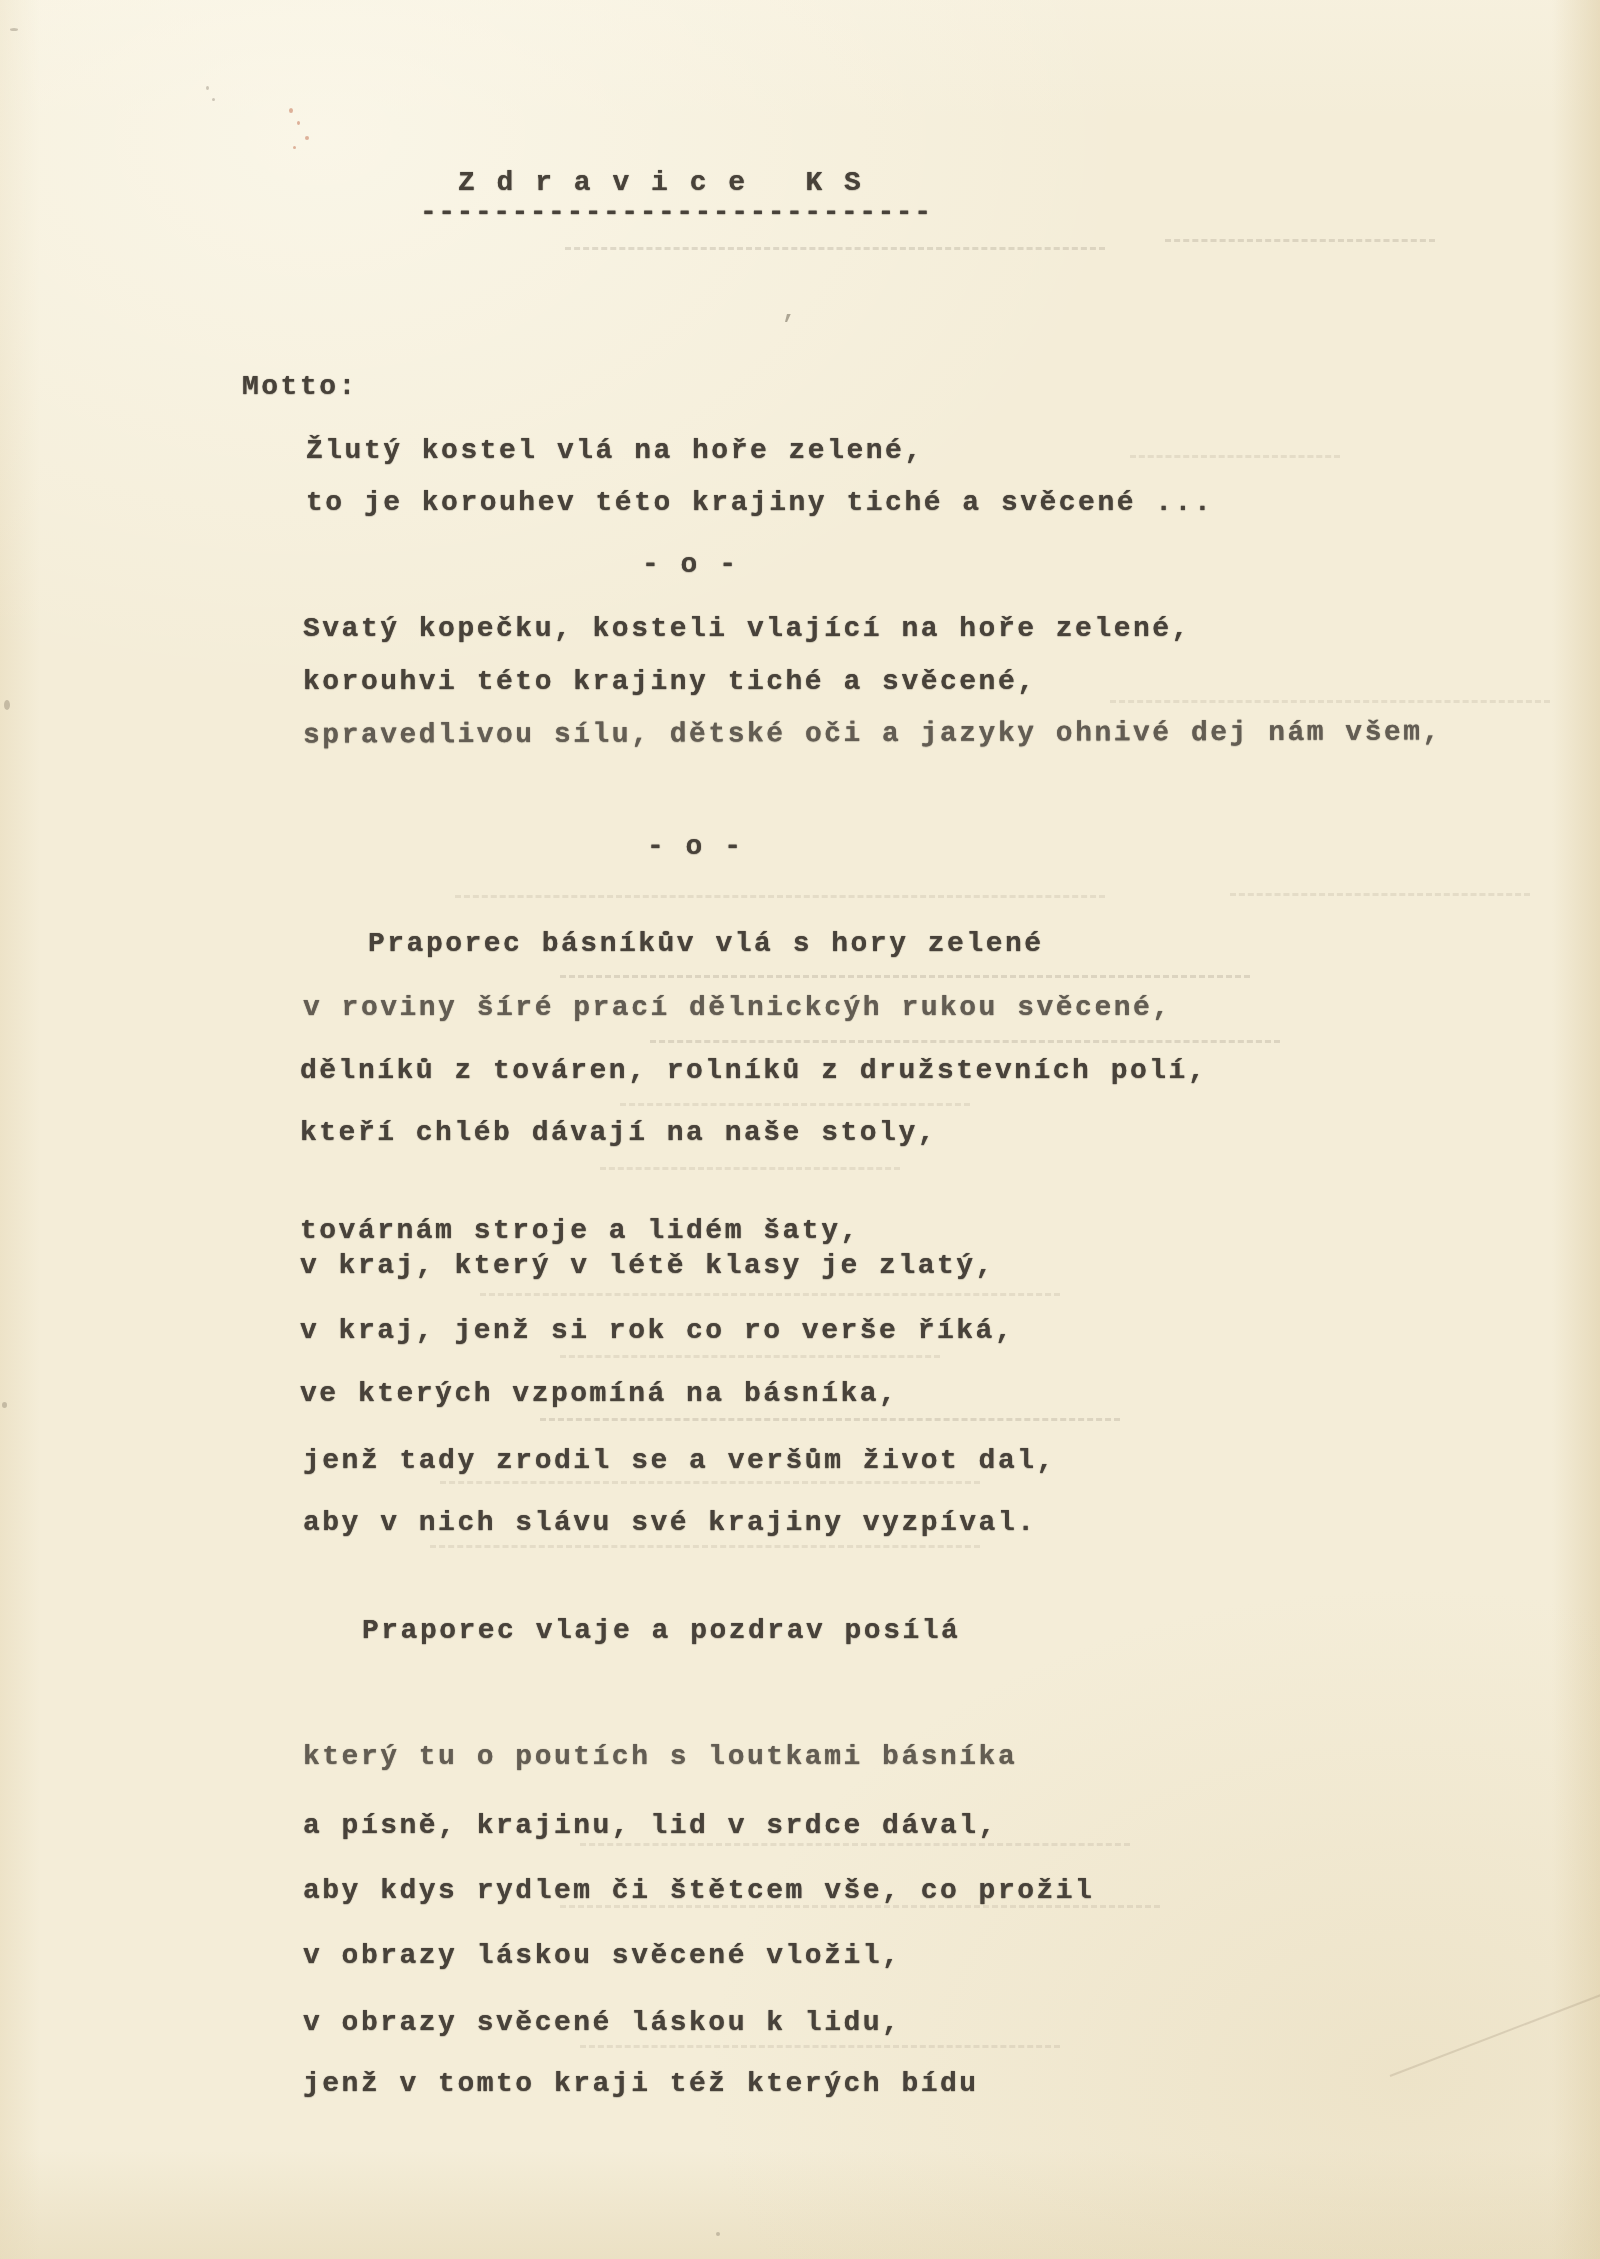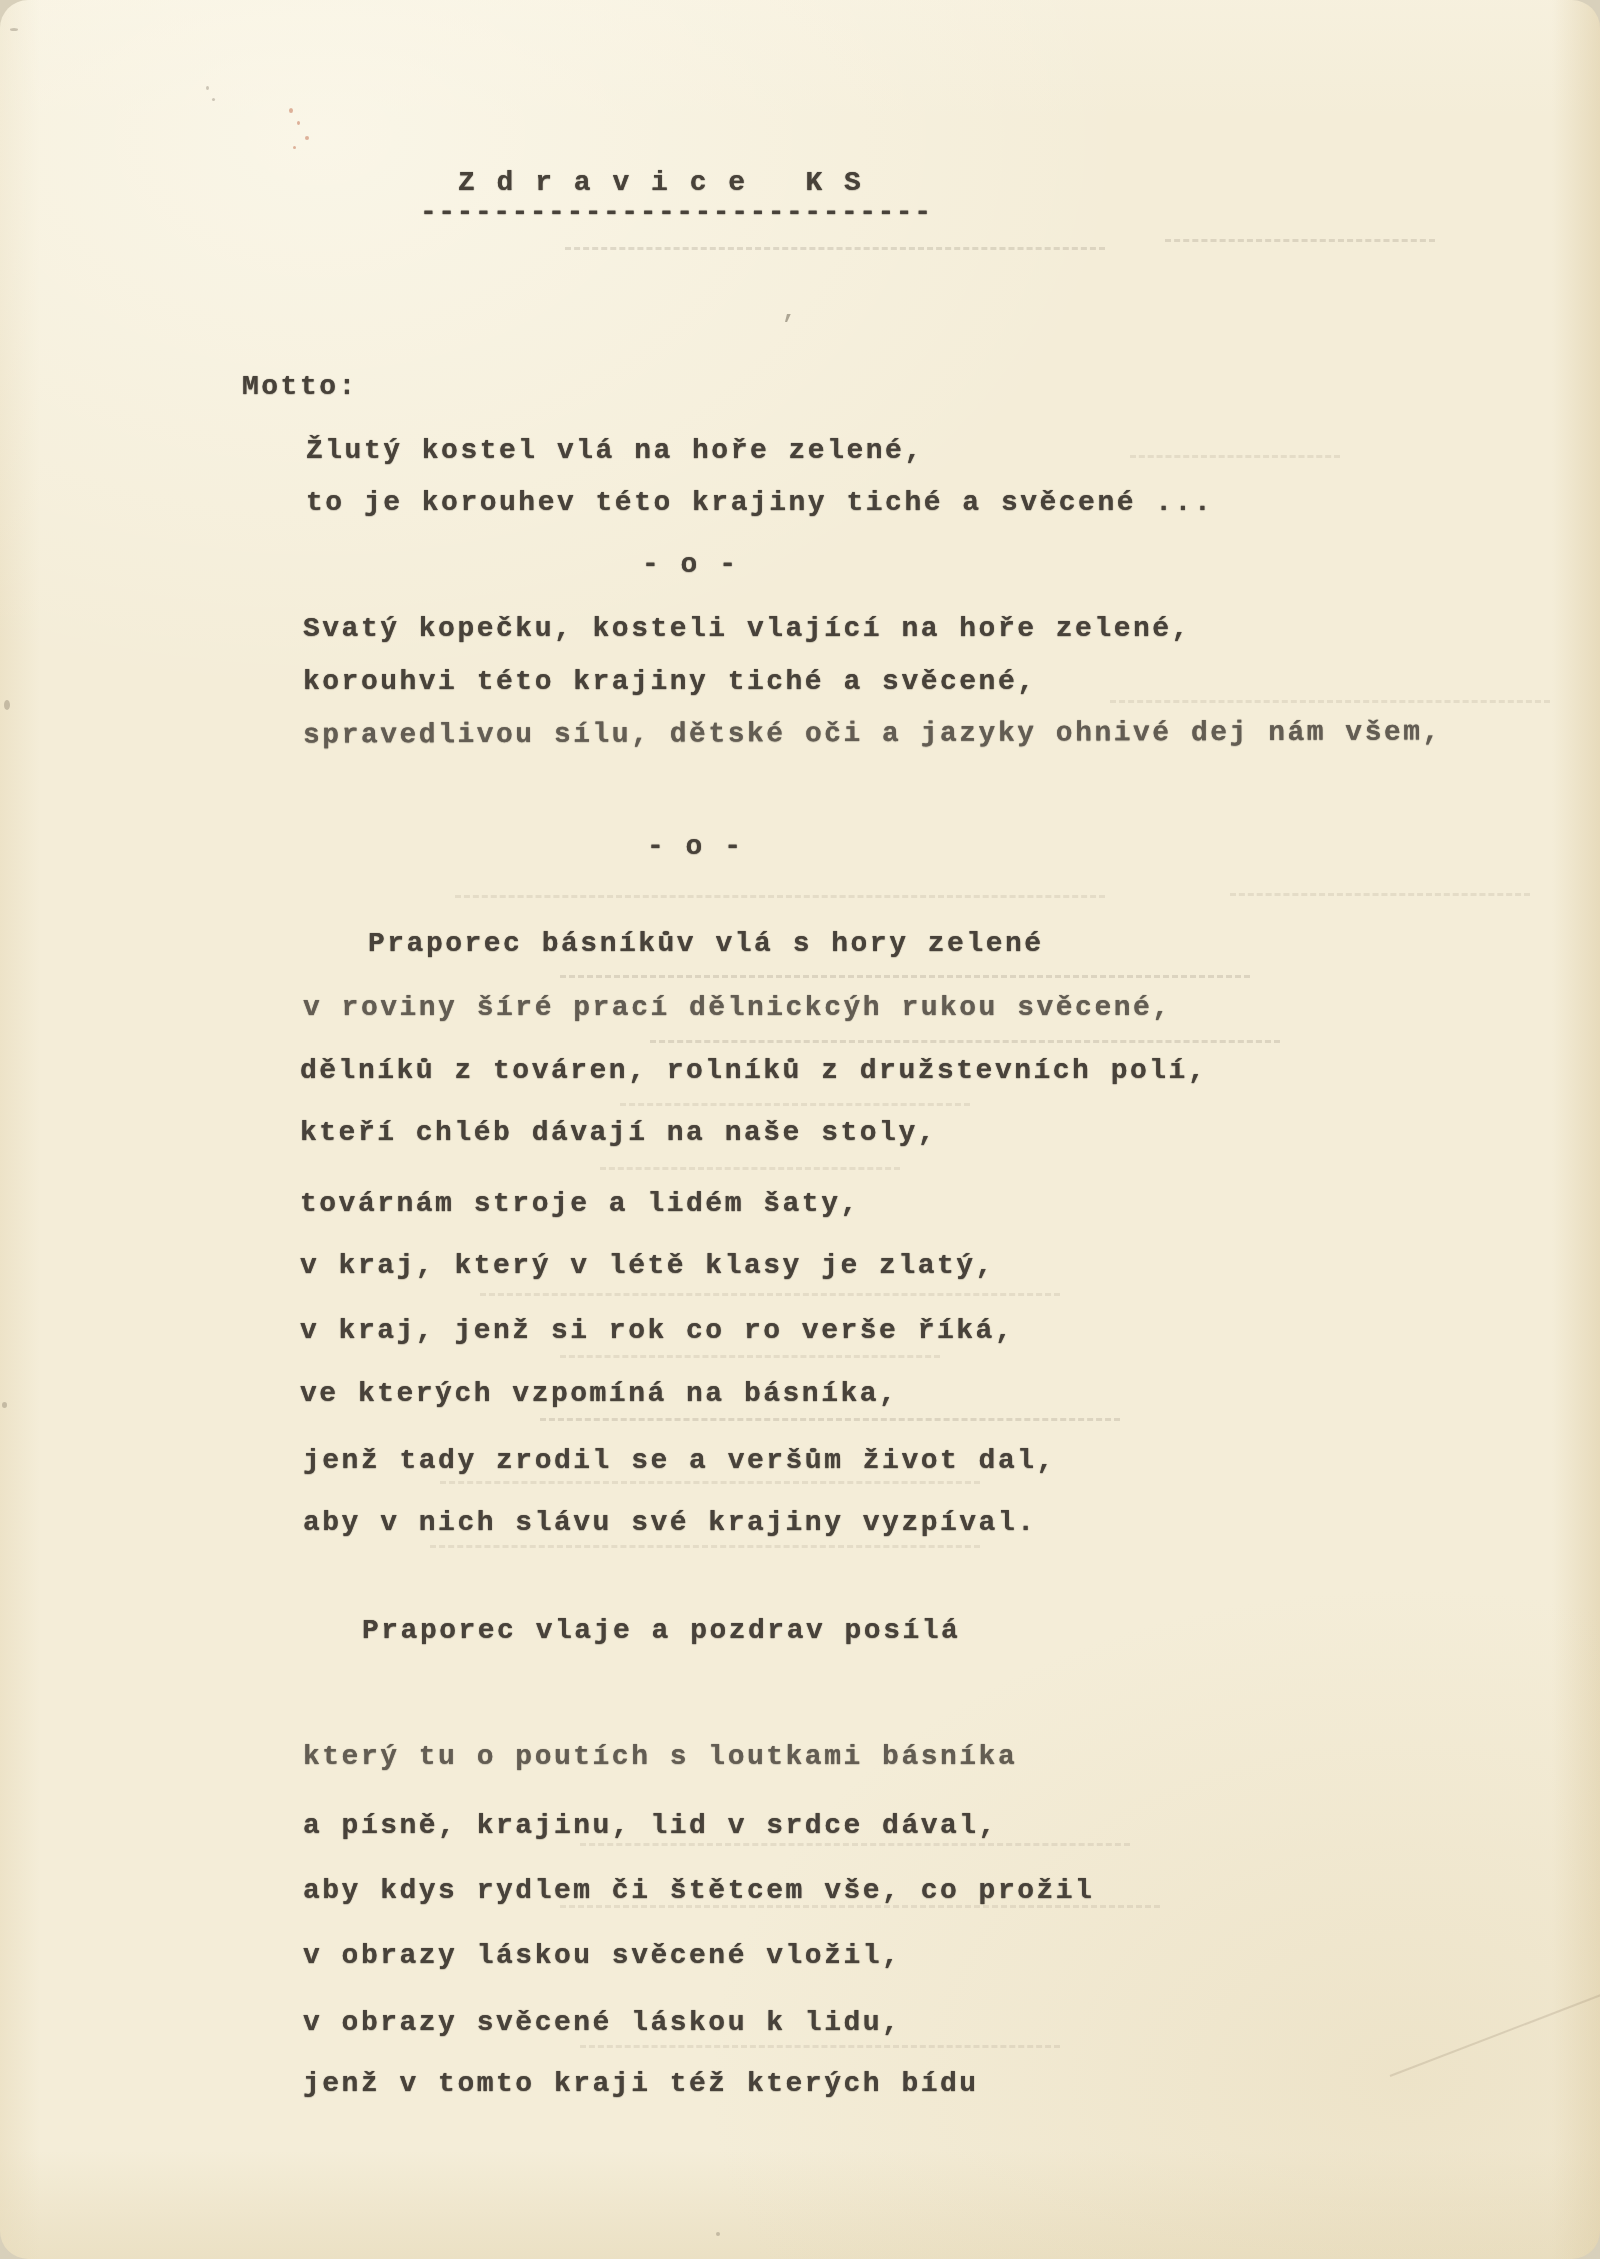--- a/index.html
+++ b/index.html
@@ -9,21 +9,20 @@
     margin:0 auto;
     overflow:hidden;
     background-color:#f4edd8;
     background-image:
       radial-gradient(ellipse 1300px 900px at 20% 6%, rgba(255,253,244,.55), rgba(255,253,244,0) 62%),
       radial-gradient(ellipse 1000px 700px at 88% 92%, rgba(226,211,175,.38), rgba(226,211,175,0) 70%),
       linear-gradient(90deg, rgba(231,218,186,.55) 0px, rgba(231,218,186,0) 40px, rgba(231,218,186,0) 1552px, rgba(222,206,168,.6) 1600px),
       linear-gradient(180deg, rgba(250,245,230,.4) 0px, rgba(250,245,230,0) 120px, rgba(250,245,230,0) 2150px, rgba(226,212,176,.5) 2259px);
     font-family:"Liberation Mono","DejaVu Sans Mono",monospace;
     color:#48423a;
-    border-radius:28px;
   }
   .line{
     position:absolute;
     font-size:28px;
     line-height:34px;
     letter-spacing:2.5px;
     font-weight:700;
     white-space:pre;
     text-shadow:0 0 1px rgba(72,66,58,.9), 0 1px 1px rgba(72,66,58,.18);
   }
@@ -70,21 +69,21 @@
   <div class="line" style="left:303px;top:612px;">Svatý kopečku, kosteli vlající na hoře zelené,</div>
   <div class="line" style="left:303px;top:665px;">korouhvi této krajiny tiché a svěcené,</div>
   <div class="line soft" style="left:303px;top:717px;transform:rotate(-0.15deg);">spravedlivou sílu, dětské oči a jazyky ohnivé dej nám všem,</div>
 
   <div class="line" style="left:647px;top:830px;">- o -</div>
 
   <div class="line" style="left:368px;top:927px;">Praporec básníkův vlá s hory zelené</div>
   <div class="line soft" style="left:303px;top:991px;">v roviny šíré prací dělnickcýh rukou svěcené,</div>
   <div class="line" style="left:300px;top:1054px;">dělníků z továren, rolníků z družstevních polí,</div>
   <div class="line" style="left:300px;top:1116px;">kteří chléb dávají na naše stoly,</div>
-  <div class="line" style="left:300px;top:1187px;">továrnám stroje a lidém šaty,</div>
+  <div class="line" style="left:300px;top:1214px;">továrnám stroje a lidém šaty,</div>
   <div class="line" style="left:300px;top:1249px;">v kraj, který v létě klasy je zlatý,</div>
   <div class="line" style="left:300px;top:1314px;">v kraj, jenž si rok co ro verše říká,</div>
   <div class="line" style="left:300px;top:1377px;">ve kterých vzpomíná na básníka,</div>
   <div class="line" style="left:303px;top:1444px;">jenž tady zrodil se a veršům život dal,</div>
   <div class="line" style="left:303px;top:1506px;">aby v nich slávu své krajiny vyzpíval.</div>
 
   <div class="line" style="left:362px;top:1614px;">Praporec vlaje a pozdrav posílá</div>
   <div class="line soft" style="left:303px;top:1740px;">který tu o poutích s loutkami básníka</div>
   <div class="line" style="left:303px;top:1809px;">a písně, krajinu, lid v srdce dával,</div>
   <div class="line" style="left:303px;top:1874px;">aby kdys rydlem či štětcem vše, co prožil</div>

